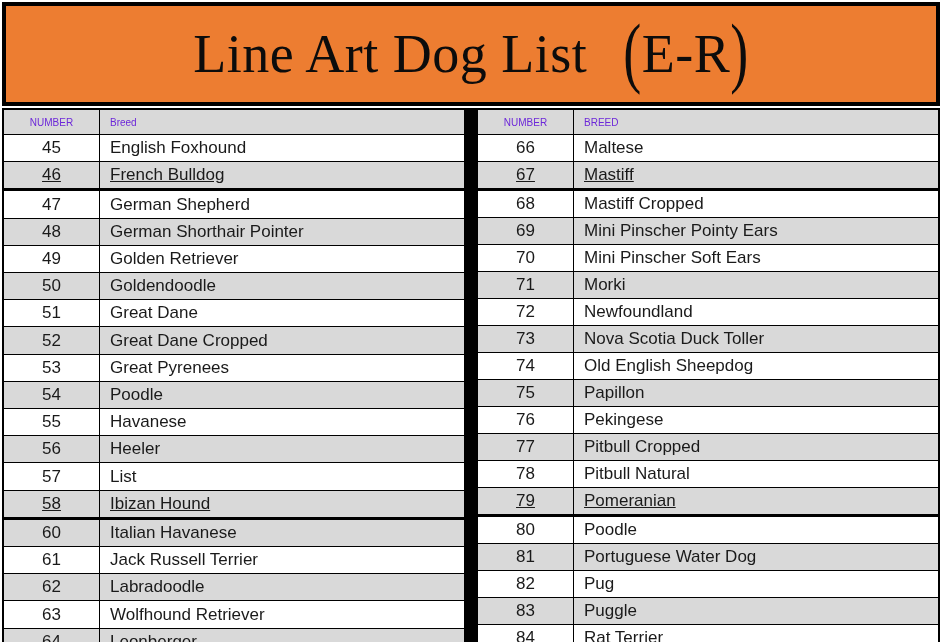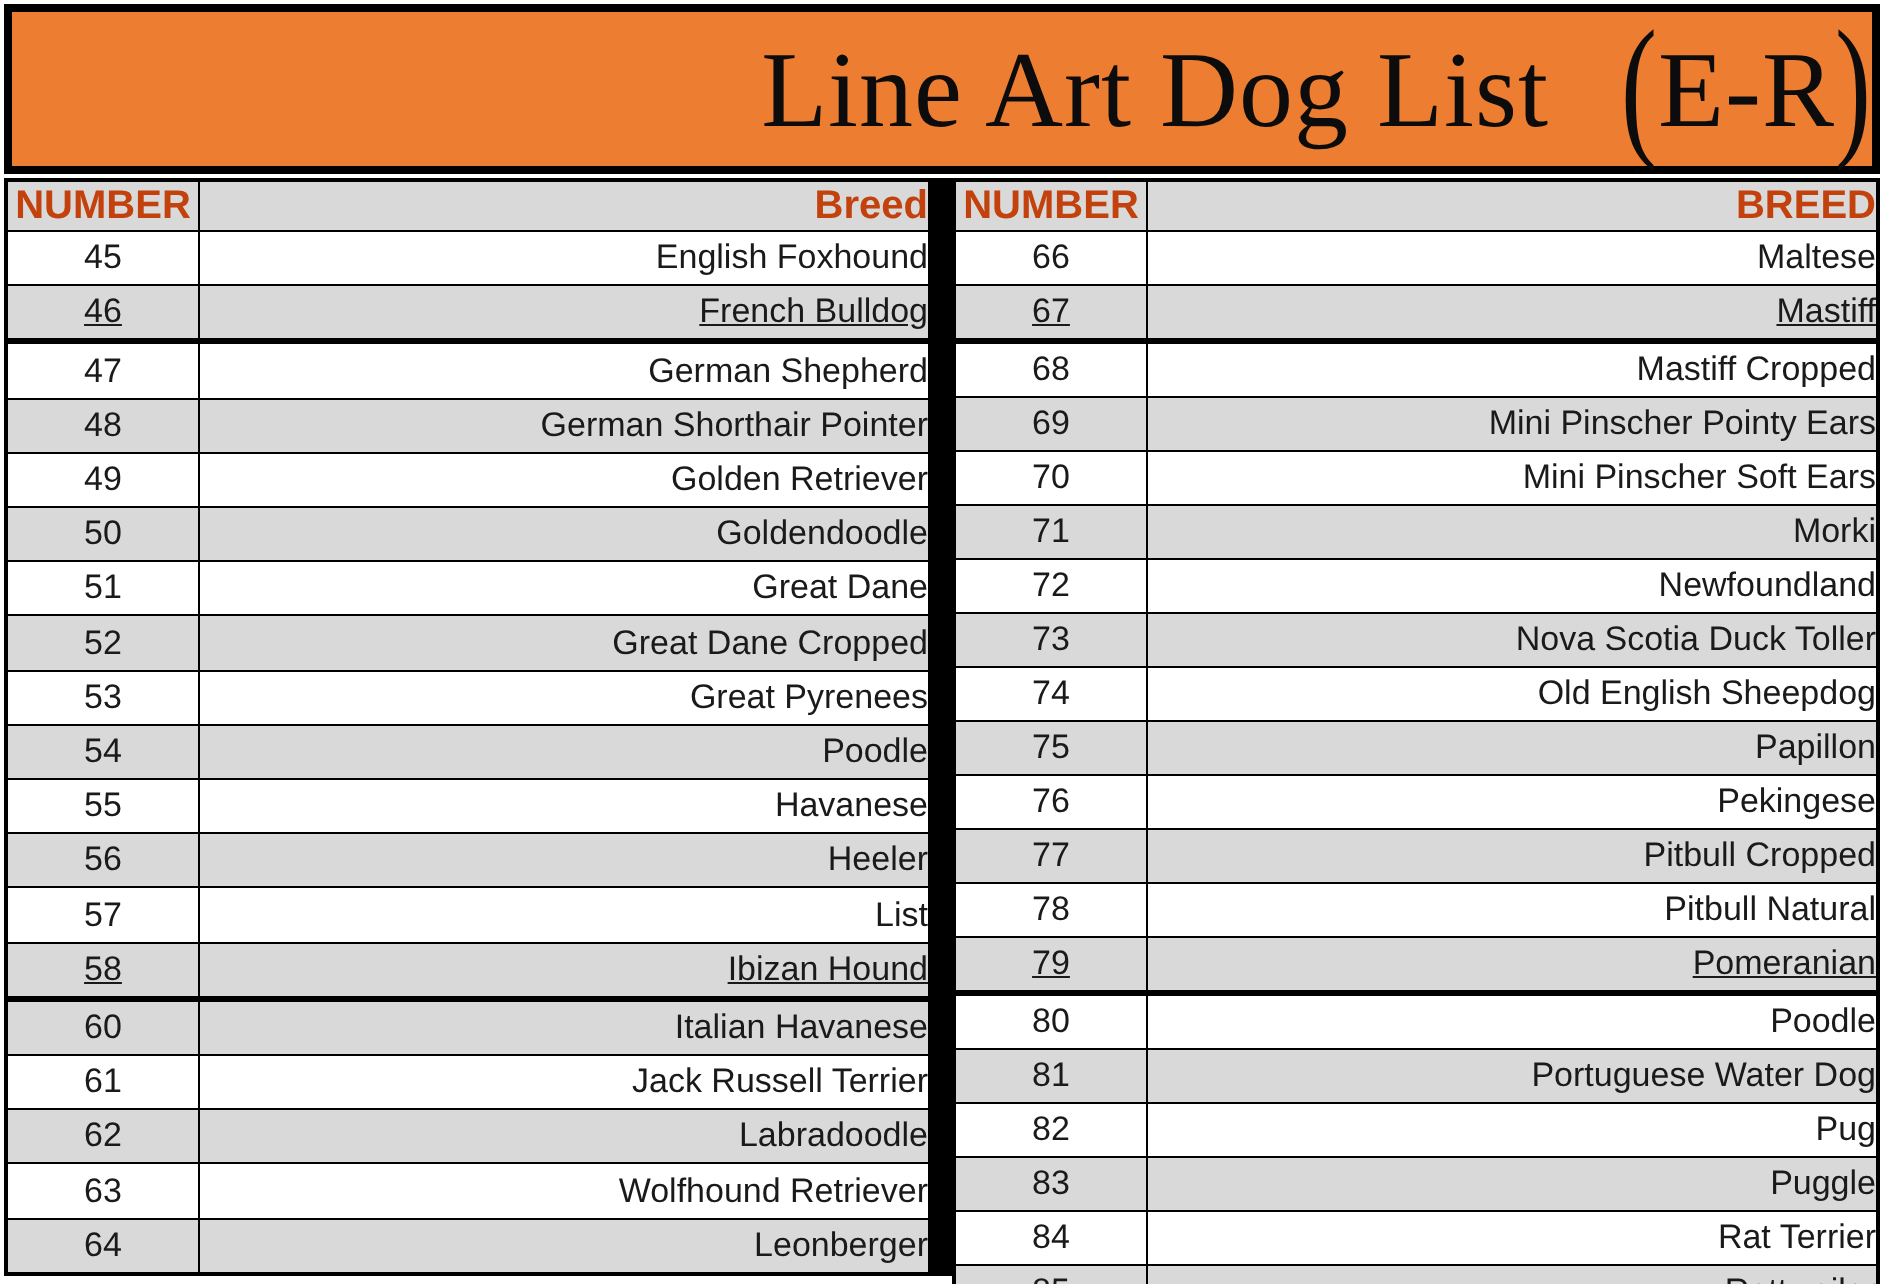--- a/index.html
+++ b/index.html
@@ -3,24 +3,24 @@
 <meta charset="utf-8">
 <style>
   html, body { margin: 0; padding: 0; background: #ffffff; }
   .page {
     width: 942px; height: 642px; box-sizing: border-box;
     background: #fff; padding: 2px 2px 0 2px;
     font-family: "Liberation Sans", sans-serif;
     overflow: hidden;
   }
   .banner {
-    height: 85px; box-sizing: border-box;
+    height: 104px; box-sizing: border-box;
     background: var(--banner, #ED7D31);
     border: 4px solid var(--border, #000);
-    display: flex; align-items: center; justify-content: flex-end;
+    display: flex; align-items: center; justify-content: center;
     margin-bottom: 2px;
   }
   .title {
     font-family: "Liberation Serif", serif;
     font-size: 54px; font-weight: normal; color: #0c0c0c;
     margin: 0; white-space: nowrap; letter-spacing: 0.5px; line-height: 1;
   }
   .title .range { margin-left: 36px; }
   .title .paren {
     display: inline-block;
@@ -35,25 +35,25 @@
   }
   .divider { flex: 0 0 10px; width: 10px; background: var(--border, #000); }
   th, td {
     border: 1px solid var(--border, #000);
     padding: 0 0 0 0;
     color: #1a1a1a;
     overflow: hidden; white-space: nowrap;
   }
   thead th {
     height: 24px; background: var(--rowAlt, #D9D9D9);
-    font-weight: bold; font-size: 20px; color: #c2410c;
+    font-weight: normal; font-size: 10px; color: #6d28d9;
   }
   td { height: 26px; font-size: 17px; }
   .num { width: 95px; text-align: center; }
-  .breed { text-align: right; padding-left: 10px; }
+  .breed { text-align: left; padding-left: 10px; }
   tr.alt td { background: var(--rowAlt, #D9D9D9); }
   tr.thick td, tr.thick th { border-bottom-width: 3px; text-decoration: underline; }
 </style>
 </head>
 <body>
 
 <div class="page">
 
   <div class="banner">
     <h1 class="title"><span>Line Art Dog List</span><span class="range"><span class="paren">(</span><span>E-R</span><span class="paren">)</span></span></h1>

